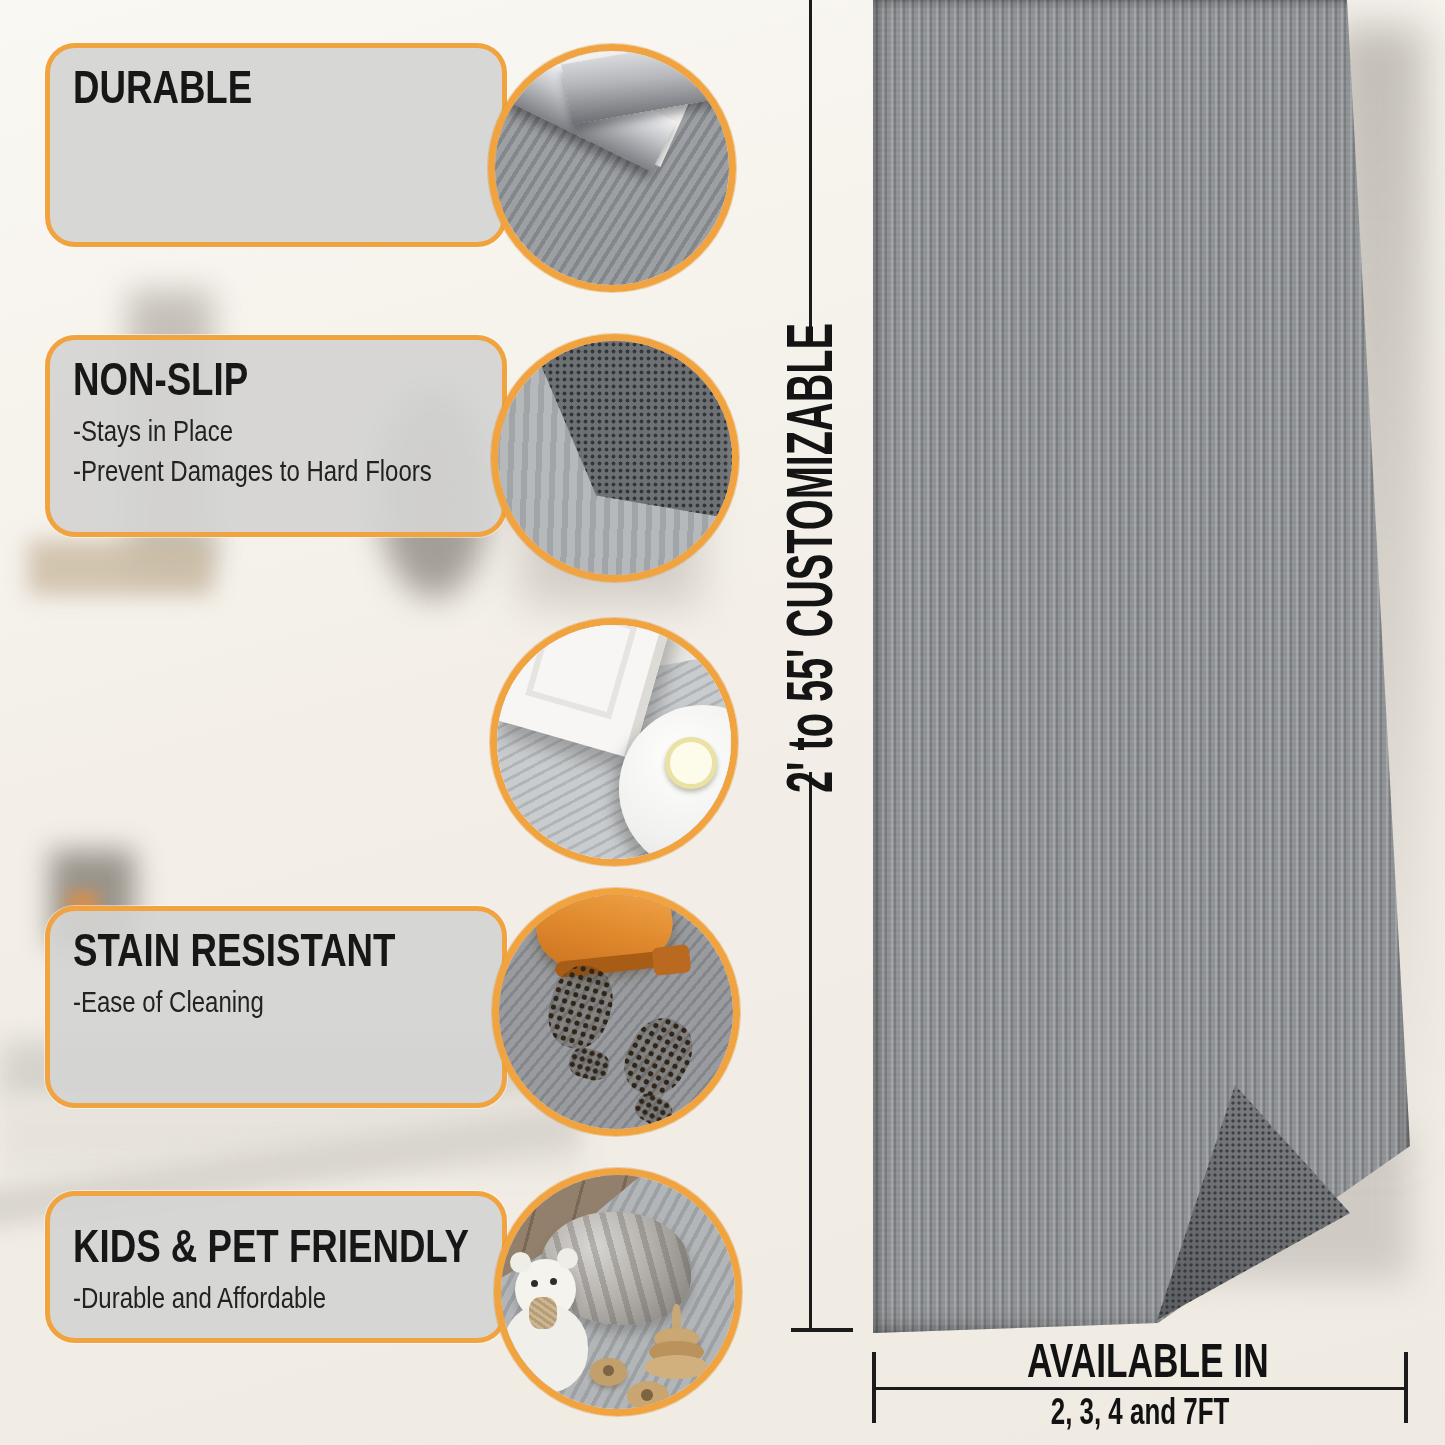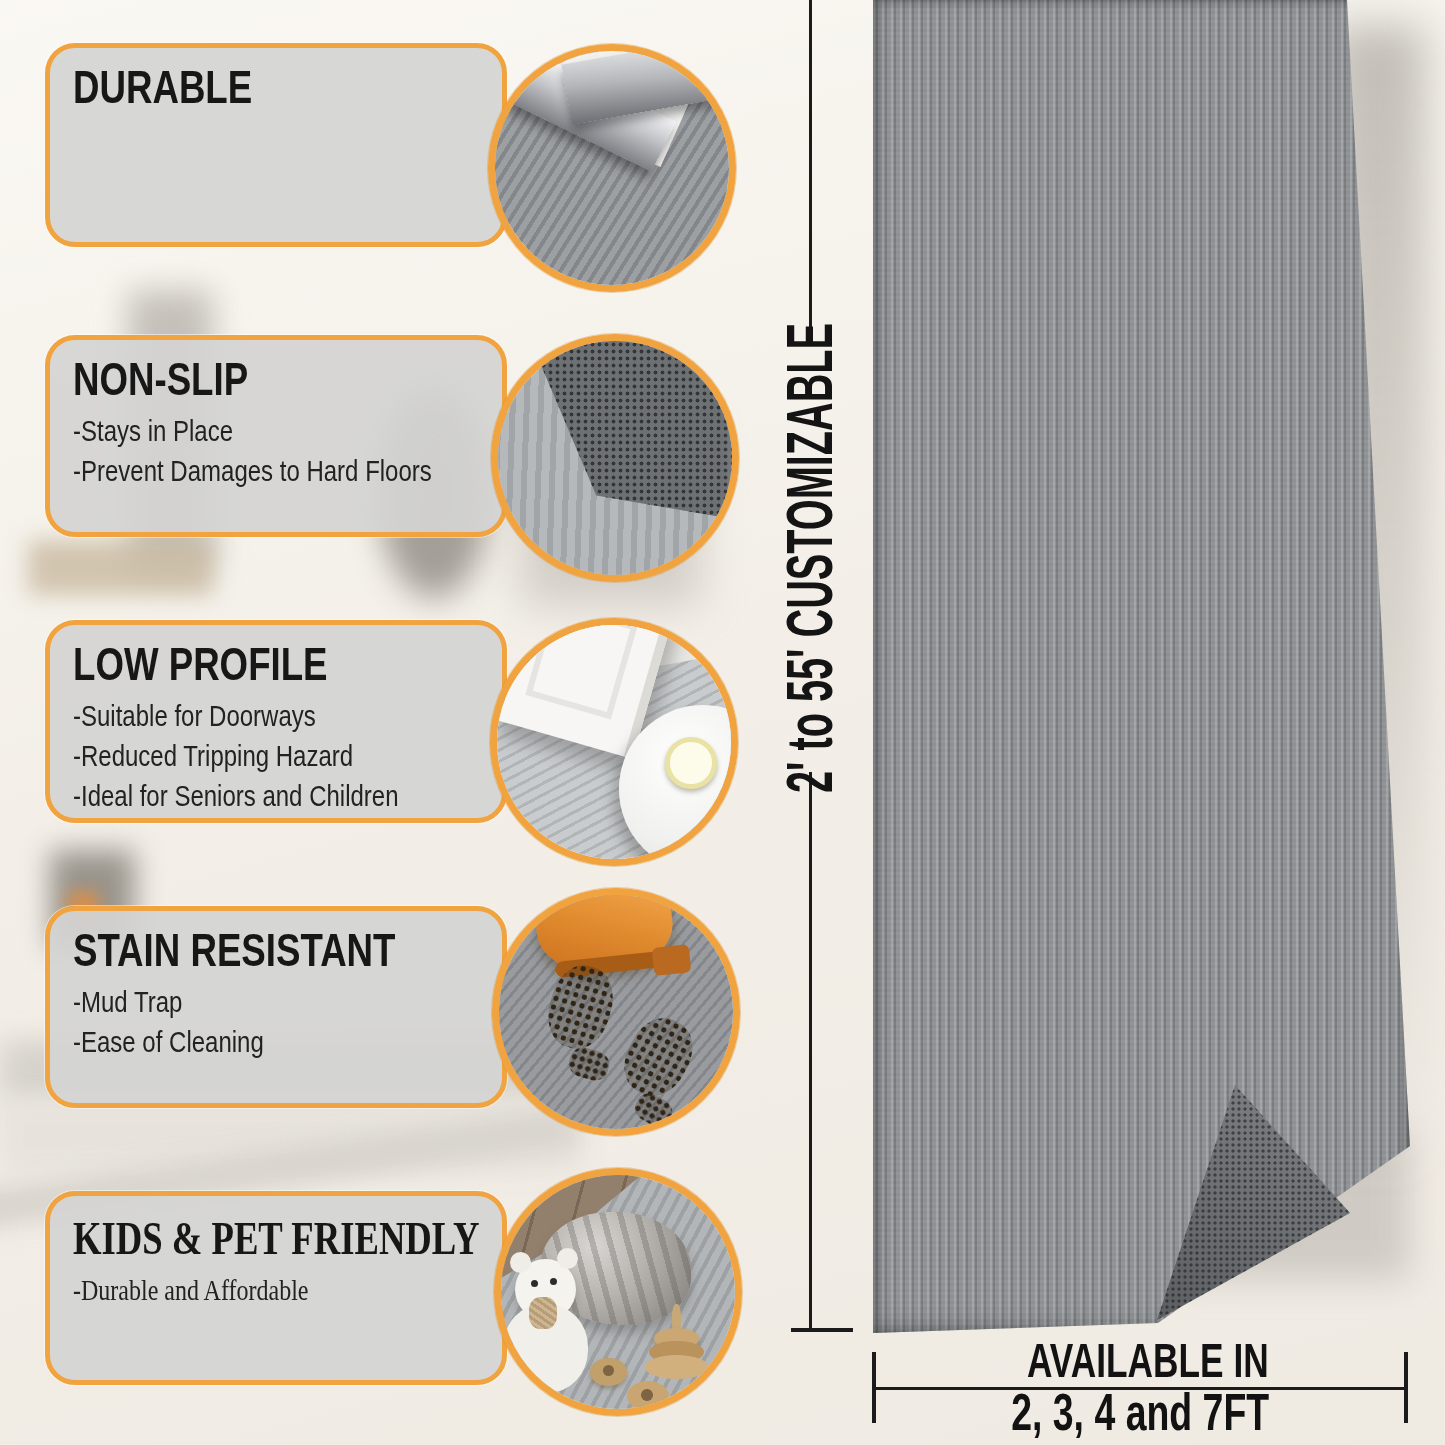--- a/index.html
+++ b/index.html
@@ -74,54 +74,45 @@
   <div class="vlabel">
     <span class="cxv">2' to 55' CUSTOMIZABLE</span>
   </div>
 
   <div class="dim" style="left:874px;top:1387px;width:532px;height:3px;"></div>
   <div class="dim" style="left:872px;top:1352px;width:4px;height:71px;"></div>
   <div class="dim" style="left:1404px;top:1352px;width:4px;height:71px;"></div>
   <div class="avail" style="top:1334px;font-size:49px;line-height:52px;margin-left:8px;">
     <span class="cxc">AVAILABLE IN</span>
   </div>
-  <div class="avail" style="top:1386px;font-size:52px;line-height:52px;">
+  <div class="avail" style="top:1386px;font-size:36px;line-height:52px;">
     <span class="cxc">2, 3, 4 and 7FT</span>
   </div>
 
   <section class="feature" style="top:43px;height:204px;">
     <h2 class="ft"><span class="cx">DURABLE</span></h2>
   </section>
 
   <section class="feature" style="top:335px;height:202px;">
     <h2 class="ft"><span class="cx">NON-SLIP</span></h2>
     <div class="bullets">
       <div class="fb"><span class="cxb">-Stays in Place</span></div>
       <div class="fb"><span class="cxb">-Prevent Damages to Hard Floors</span></div>
     </div>
   </section>
 
-  <section class="feature" style="top:620px;height:203px;">
-    <h2 class="ft"><span class="cx">LOW PROFILE</span></h2>
-    <div class="bullets">
-      <div class="fb"><span class="cxb">-Suitable for Doorways</span></div>
-      <div class="fb"><span class="cxb">-Reduced Tripping Hazard</span></div>
-      <div class="fb"><span class="cxb">-Ideal for Seniors and Children</span></div>
-    </div>
-  </section>
 
   <section class="feature" style="top:906px;height:202px;">
     <h2 class="ft"><span class="cx">STAIN RESISTANT</span></h2>
     <div class="bullets">
-      <div class="fb"><span class="cxb">-Mud Trap</span></div>
       <div class="fb"><span class="cxb">-Ease of Cleaning</span></div>
     </div>
   </section>
 
-  <section class="feature" style="top:1191px;height:194px;padding-top:15px;font-family:Liberation Serif, serif;">
+  <section class="feature" style="top:1191px;height:152px;padding-top:23px;">
     <h2 class="ft"><span class="cx">KIDS &amp; PET FRIENDLY</span></h2>
     <div class="bullets">
       <div class="fb"><span class="cxb">-Durable and Affordable</span></div>
     </div>
   </section>
 
   <figure class="circle" style="left:488px;top:44px;">
     <div class="photo">
       <div class="ph" style="inset:0;background:repeating-linear-gradient(122deg,#83868a 0 4px,#9da0a3 4px 10px);"></div>
       <div class="ph" style="left:-30%;top:-42%;width:120%;height:70%;background:#f2f1ef;transform:rotate(24deg);"></div>

